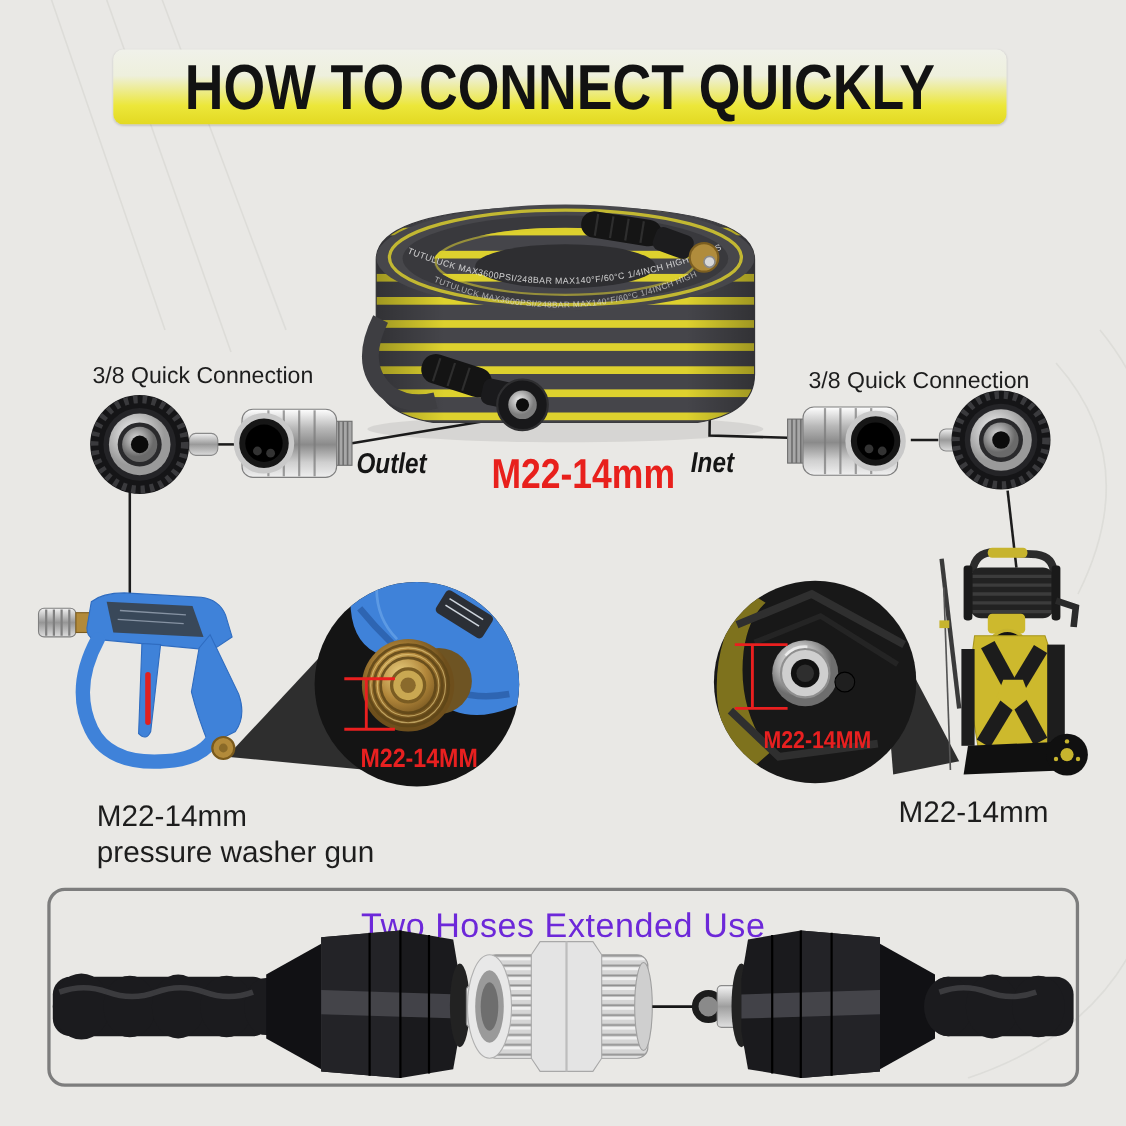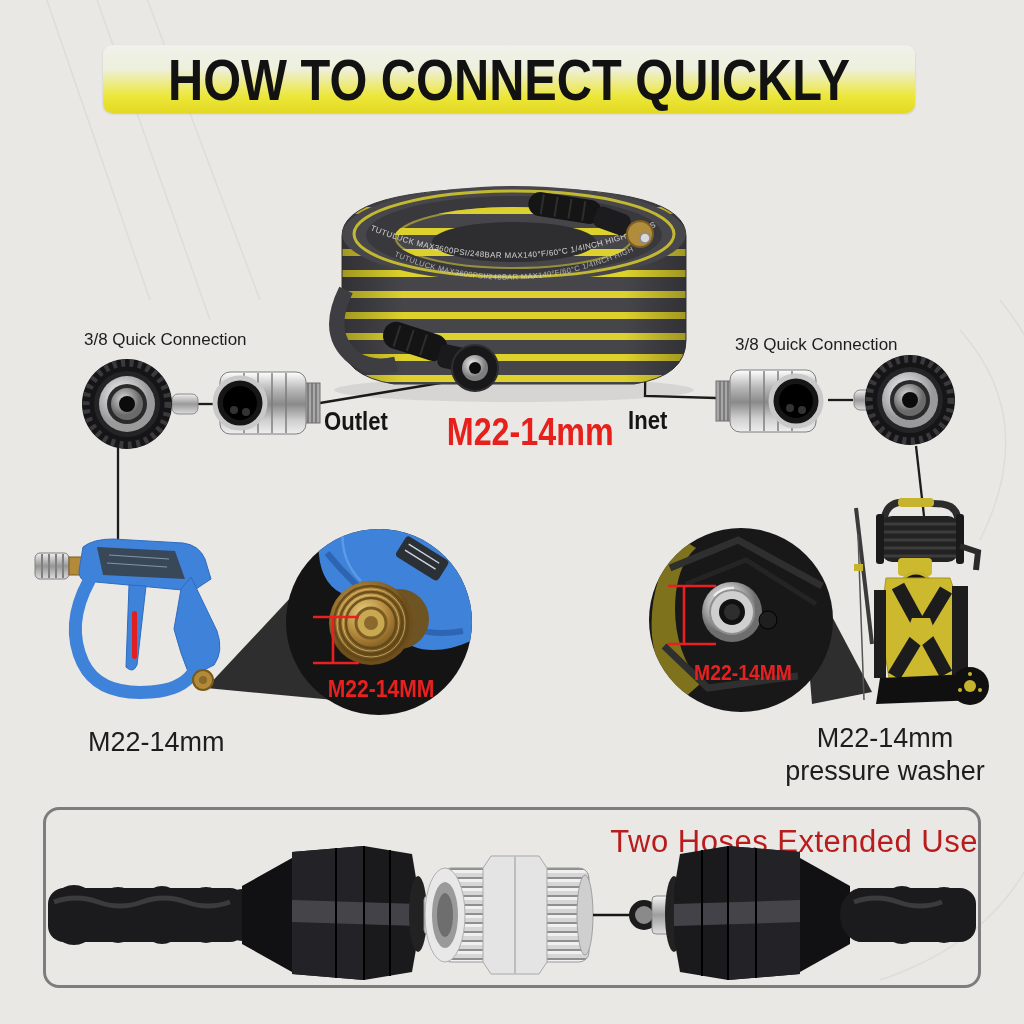--- a/index.html
+++ b/index.html
@@ -15,34 +15,34 @@
     left:103px;top:45px;width:812px;height:68px;border-radius:9px;
     background:linear-gradient(180deg,#f0f1ea 0%,#eef0dd 35%,#ece73a 75%,#e3d922 100%);
     display:flex;align-items:center;justify-content:flex-start;
     box-shadow:0 1px 2px rgba(0,0,0,.15);
   }
   #banner .t{
     font-size:58px;font-weight:bold;color:#121212;white-space:nowrap;
     display:inline-block;transform:scaleX(.84);letter-spacing:0px;
   }
   .cond{display:inline-block;transform:scaleX(.85);transform-origin:left center;font-weight:bold;}
-  .qc-label{font-size:17px;color:#1d1d1d;white-space:nowrap;}
-  .port-label{font-size:26px;color:#151515;white-space:nowrap;}
+  .qc-label{font-size:21px;color:#1d1d1d;white-space:nowrap;}
+  .port-label{font-size:26px;color:#151515;white-space:nowrap;font-style:italic;}
   #center-text{left:310px;top:412px;width:440px;text-align:center;line-height:1.08;}
   #center-text .size{font-size:38px;font-weight:bold;color:#e8201c;display:inline-block;transform:scaleX(.85);}
   #center-text .name{font-size:36px;font-weight:bold;color:#161616;display:inline-block;transform:scaleX(.88);}
   .caption{font-size:27px;color:#1d1d1d;line-height:1.22;}
   #gun-caption{left:88px;top:726px;}
   #washer-caption{left:778px;top:722px;width:214px;text-align:center;}
   
   #ext-box{
     left:43px;top:807px;width:938px;height:181px;border:3px solid #7d7d7d;border-radius:16px;
     box-sizing:border-box;
   }
-  #ext-title{position:absolute;left:0;right:0;top:14px;text-align:right;font-size:31px;color:#b91c1c;letter-spacing:.5px;}
+  #ext-title{position:absolute;left:0;right:0;top:14px;text-align:center;font-size:31px;color:#6d28d9;letter-spacing:.5px;}
   svg{display:block;}
 </style>
 </head>
 <body>
 
 <div id="canvas">
 
   <svg class="abs" style="left:0;top:0" width="1024" height="1024" viewBox="0 0 1024 1024">
     <g stroke="#d4d4cf" stroke-width="1.5" fill="none" opacity=".55">
       <path d="M40,-20 L150,300"></path>
@@ -318,20 +318,21 @@
         <line x1="50" y1="94" x2="50" y2="140"></line>
         <line x1="30" y1="94" x2="76" y2="94"></line>
         <line x1="30" y1="140" x2="76" y2="140"></line>
       </g>
     </g>
     <text x="0" y="174" transform="translate(98,0) scale(0.88,1)" text-anchor="middle" font-size="24" font-weight="bold" fill="#e82020">M22-14MM</text>
   </svg>
 
   <div class="abs caption" id="gun-caption">
     <div>M22-14mm</div>
+    <div>pressure washer gun</div>
   </div>
 
   <svg class="abs" style="left:646px;top:524px" width="190" height="192" viewBox="0 0 190 192">
     <defs>
       <clipPath id="clipR">
           <circle cx="95" cy="96" r="92"></circle>
         </clipPath>
       <radialGradient id="silvD" cx="40%" cy="35%">
           <stop offset="0%" stop-color="#ffffff"></stop>
           <stop offset="60%" stop-color="#b5b5b5"></stop>
@@ -394,21 +395,20 @@
     <polygon points="34,184 124,180 132,206 30,210" fill="#101010"></polygon>
     <circle cx="124" cy="192" r="19" fill="#101010"></circle>
     <circle cx="124" cy="192" r="6" fill="#c7b42e"></circle>
     <circle cx="124" cy="180" r="2" fill="#c7b42e"></circle>
       <circle cx="134" cy="196" r="2" fill="#c7b42e"></circle>
       <circle cx="114" cy="196" r="2" fill="#c7b42e"></circle>
   </svg>
 
   <div class="abs caption" id="washer-caption">
     <div>M22-14mm</div>
-    <div>pressure washer</div>
   </div>
 
   <div class="abs" id="ext-box">
     <div id="ext-title">Two Hoses Extended Use</div>
     <svg style="position:absolute;left:0;top:0" width="932" height="175" viewBox="0 0 932 175">
       <defs>
         <linearGradient id="silvV" x1="0" y1="0" x2="0" y2="1">
             <stop offset="0%" stop-color="#f5f5f5"></stop>
             <stop offset="50%" stop-color="#9e9e9e"></stop>
             <stop offset="100%" stop-color="#e0e0e0"></stop>

